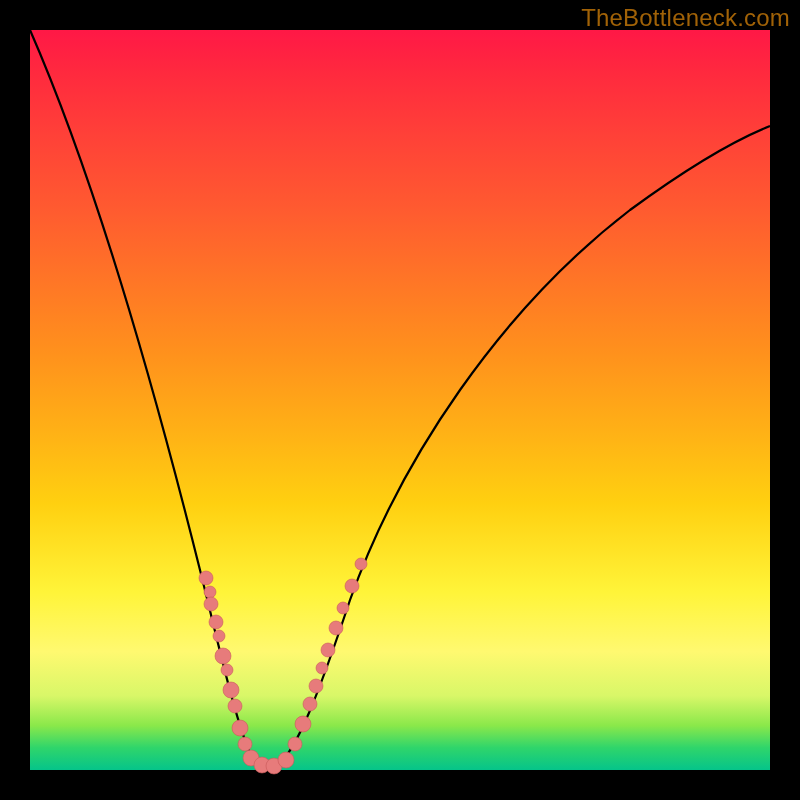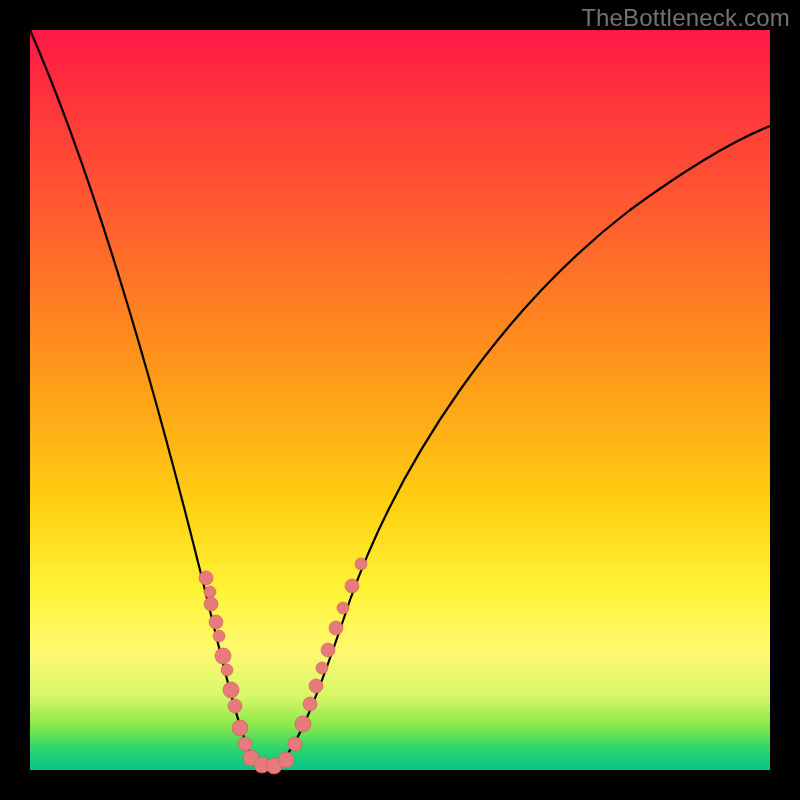--- a/index.html
+++ b/index.html
@@ -41,21 +41,21 @@
       #d8f768 90%,
       #8ae84a 94%,
       #2fd56b 97%,
       #05c48a 100%
     );
   }
   .watermark {
     position: absolute;
     top: 4px;
     right: 10px;
-    color: #737373;
+    color: #a16207;
     font-size: 24px;
     font-weight: 500;
     letter-spacing: 0.2px;
     user-select: none;
   }
   svg.curve-layer {
     position: absolute;
     top: 0;
     left: 0;
     width: 740px;

